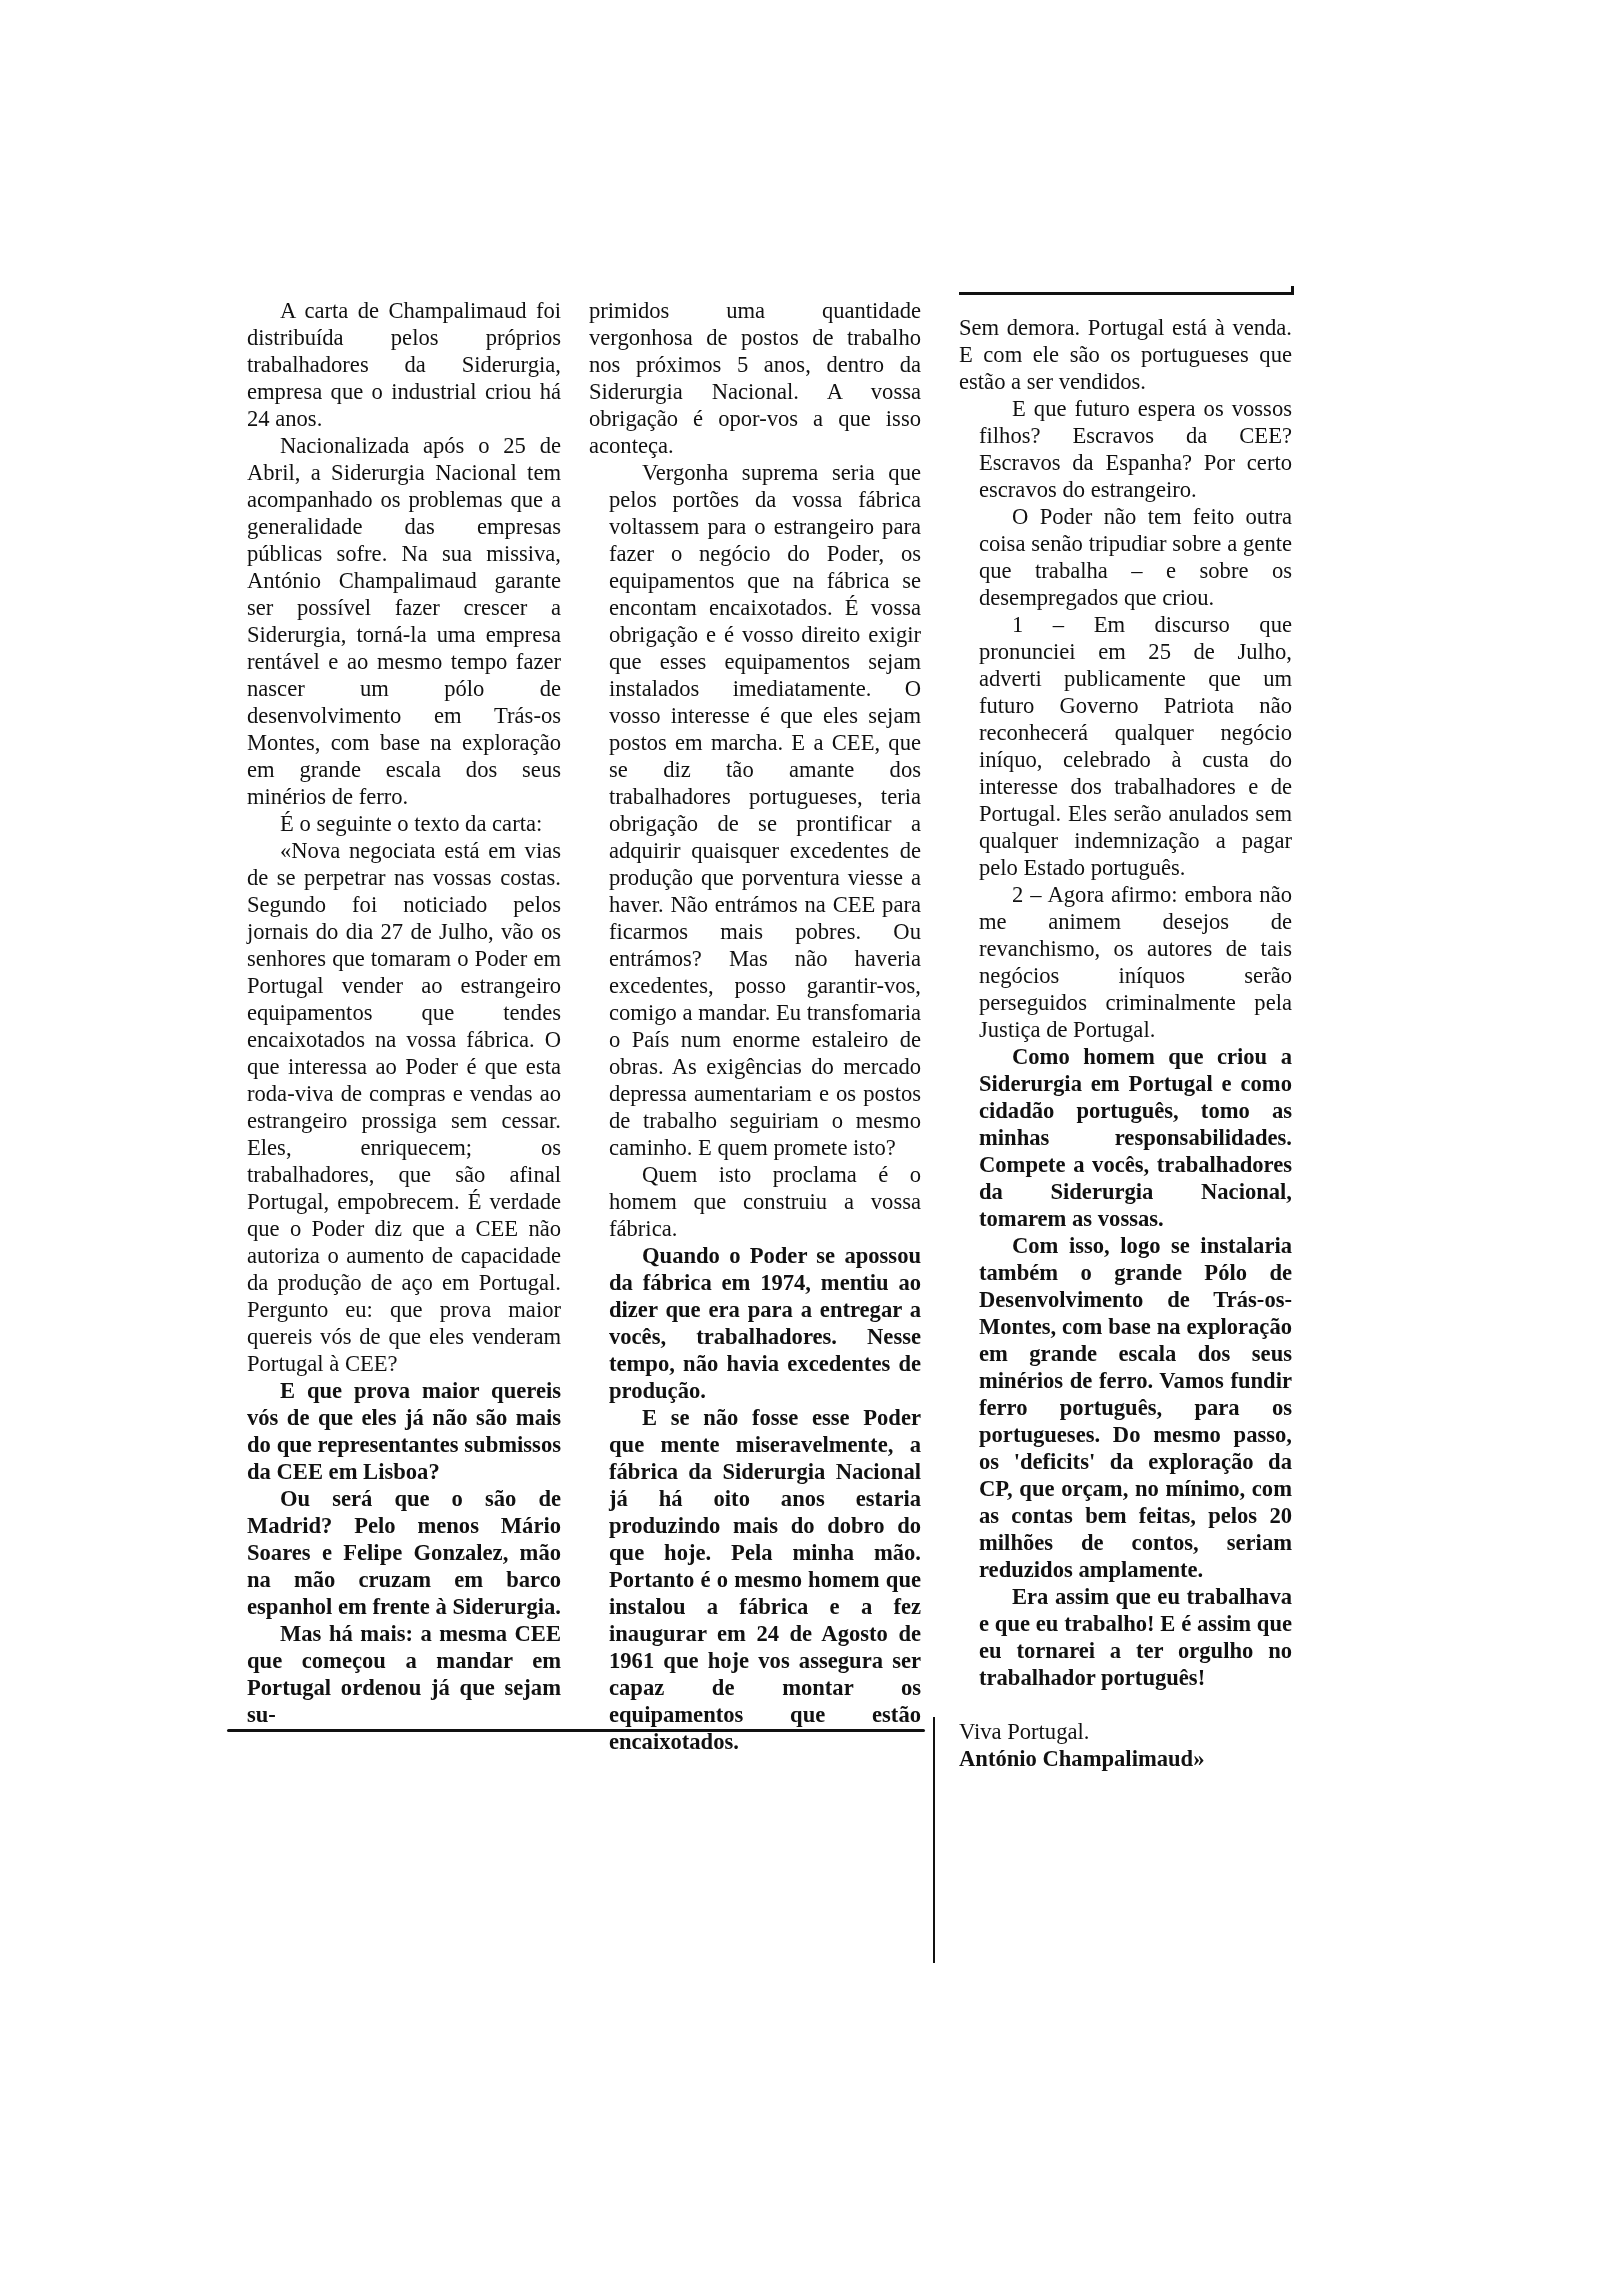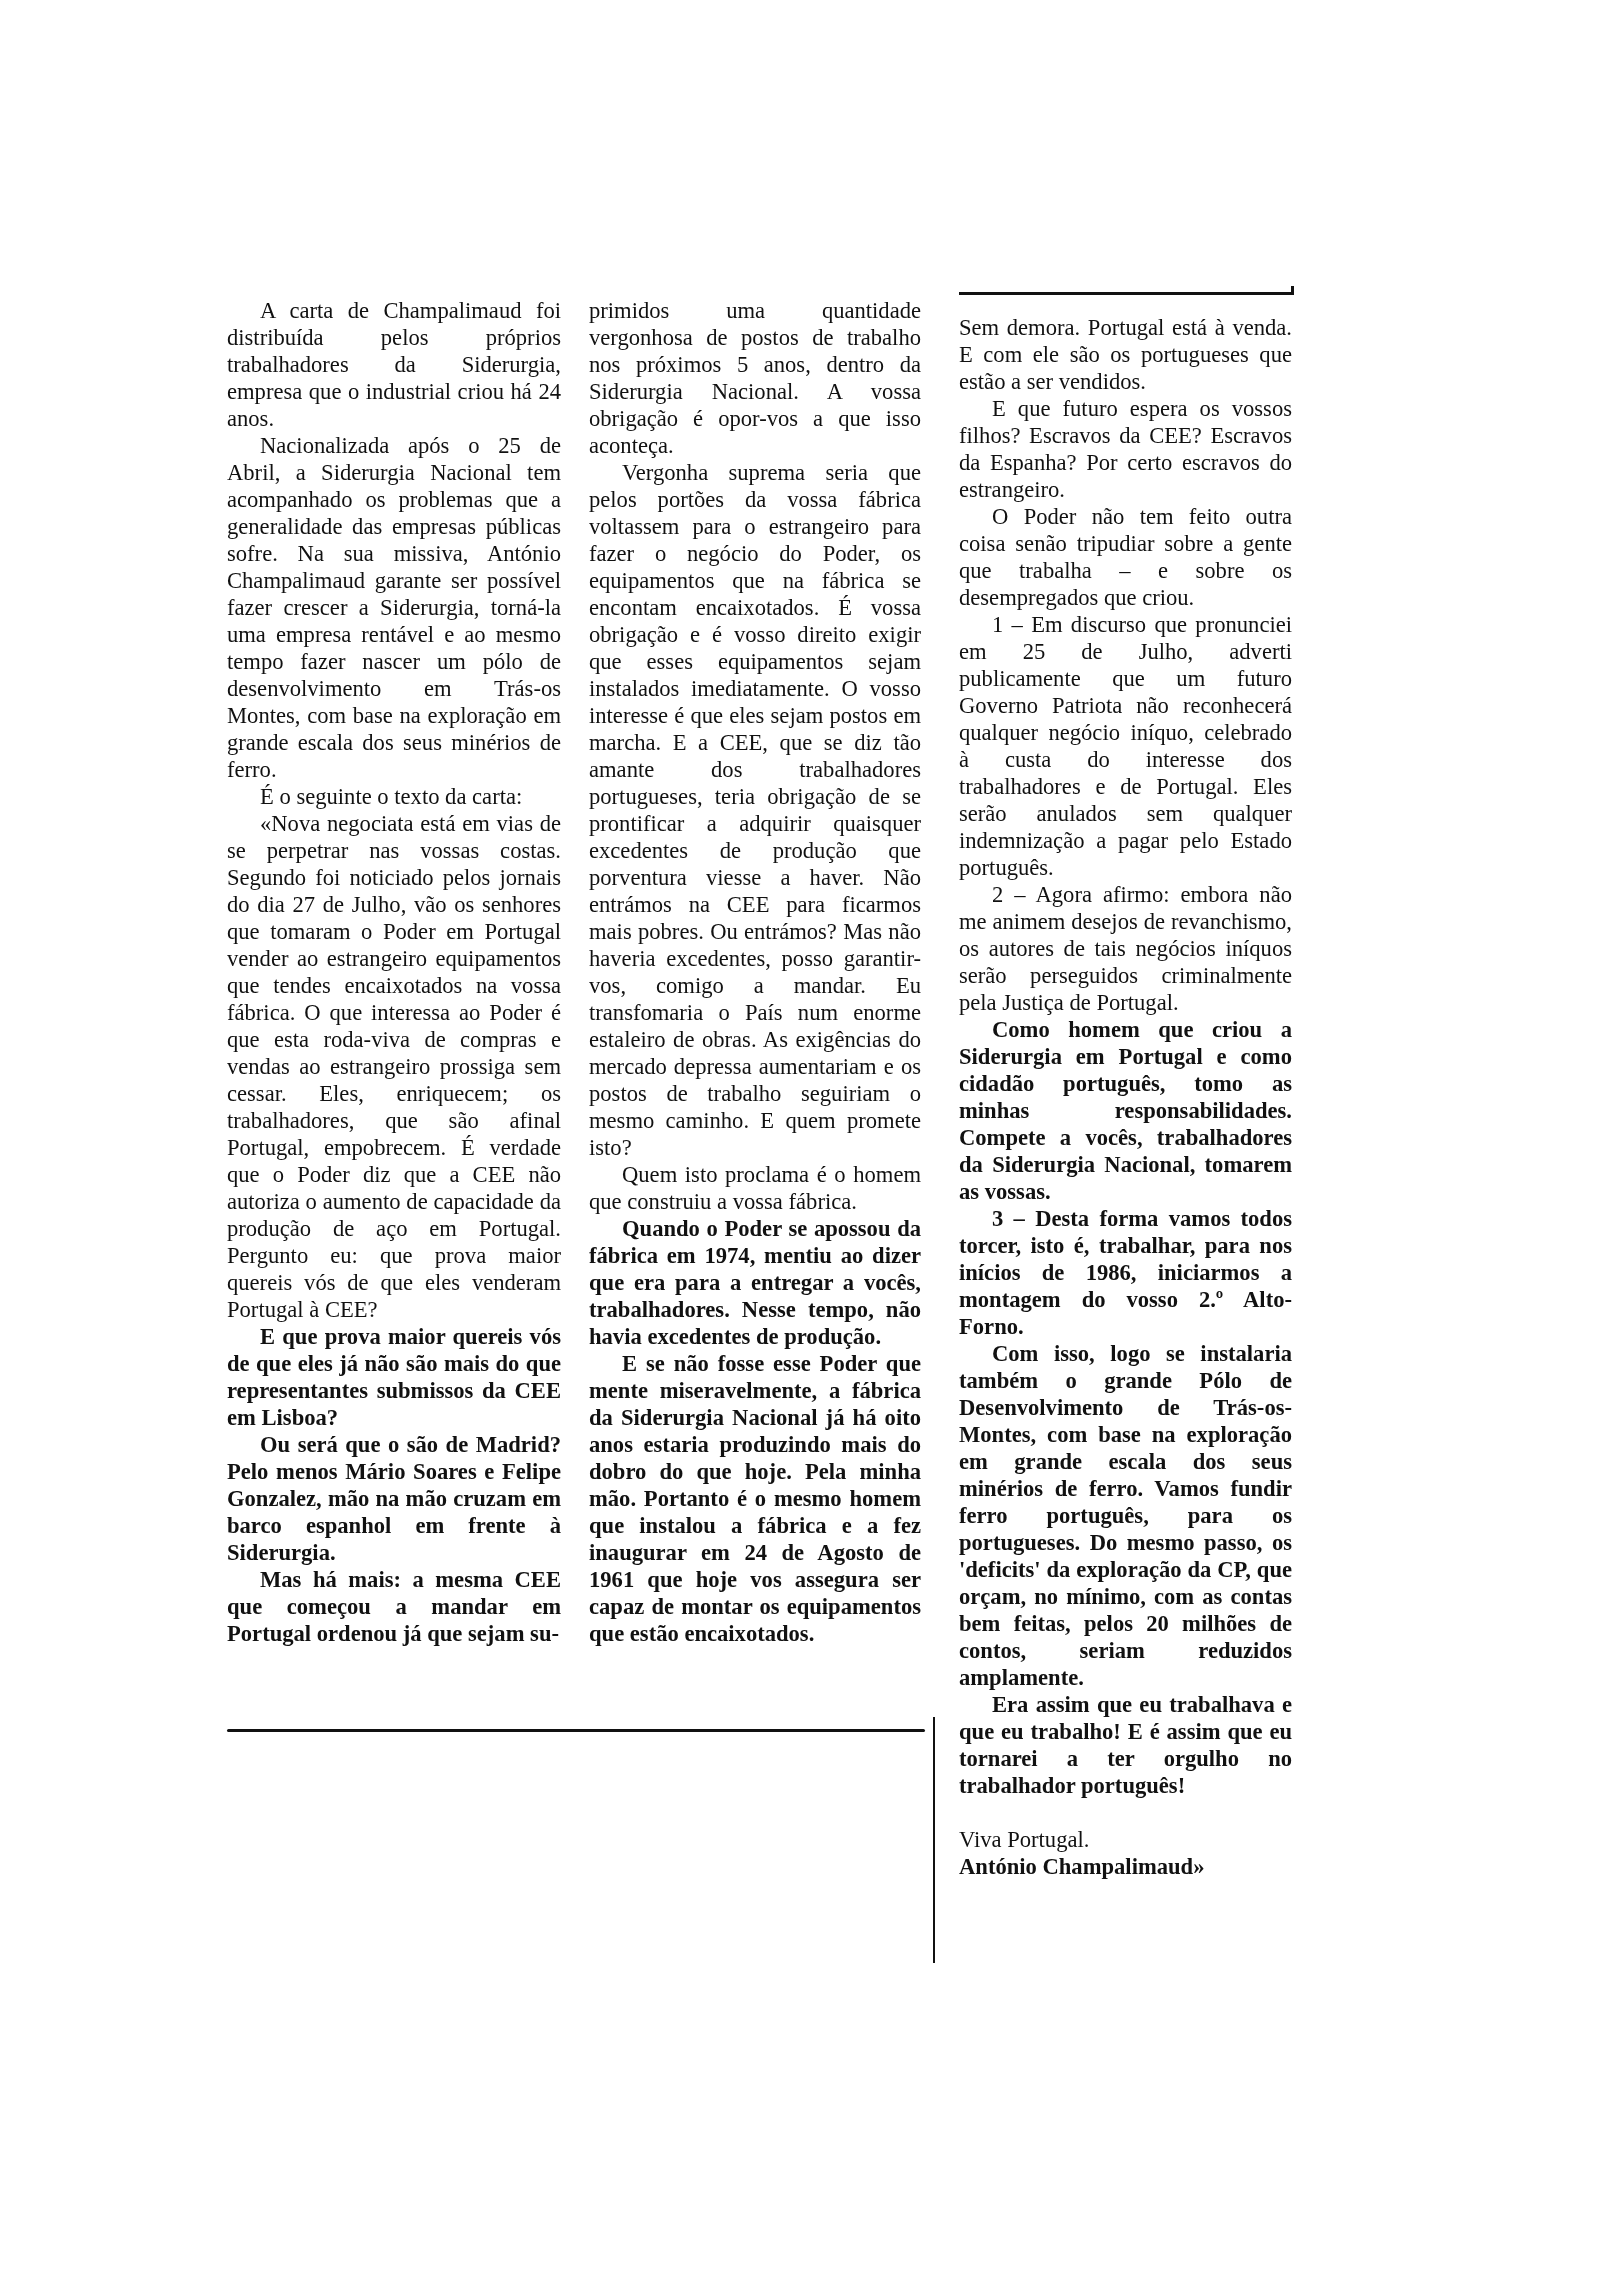--- a/index.html
+++ b/index.html
@@ -6,21 +6,21 @@
   body { width:1612px; height:2295px; position:relative; overflow:hidden; }
   .col {
     position:absolute;
     font-family:"Liberation Serif", "DejaVu Serif", serif;
     font-size:22.6px;
     line-height:27px;
     color:#111111;
     text-align:justify;
   }
   .col p { margin:0; text-indent:0; }
-  .col p.ind { text-indent:33px; }
+  .col p.ind { text-indent:33px;margin-left:20px; }
   .col p.bold { font-weight:bold; }
   #col1 { left:227px; top:297px; width:334px; }
   #col2 { left:589px; top:297px; width:332px; }
   #col3 { left:959px; top:314px; width:333px; }
   .rule-h { position:absolute; background:#111; }
   #rule-bottom { left:227px; top:1729px; width:698px; height:3.4px; border-radius:1.5px; }
   #rule-top3 { left:959px; top:292px; width:334px; height:2.5px; }
   #rule-top3-tick { left:1291px; top:286px; width:2.5px; height:8.8px; }
   #rule-vert { position:absolute; left:933px; top:1717px; width:2px; height:246px; background:#111; }
   .sig { margin-top:26.5px !important; }
@@ -49,21 +49,20 @@
       <p class="ind bold">Quando o Poder se apossou da fábrica em 1974, mentiu ao dizer que era para a entregar a vocês, trabalhadores. Nesse tempo, não havia excedentes de produção.</p>
       <p class="ind bold">E se não fosse esse Poder que mente miseravelmente, a fábrica da Siderurgia Nacional já há oito anos estaria produzindo mais do dobro do que hoje. Pela minha mão. Portanto é o mesmo homem que instalou a fábrica e a fez inaugurar em 24 de Agosto de 1961 que hoje vos assegura ser capaz de montar os equipamentos que estão encaixotados.</p>
     </div>
   <div class="col" id="col3">
   <p>Sem demora. Portugal está à venda. E com ele são os portugueses que estão a ser vendidos.</p>
       <p class="ind">E que futuro espera os vossos filhos? Escravos da CEE? Escravos da Espanha? Por certo escravos do estrangeiro.</p>
       <p class="ind">O Poder não tem feito outra coisa senão tripudiar sobre a gente que trabalha – e sobre os desempregados que criou.</p>
       <p class="ind">1 – Em discurso que pronunciei em 25 de Julho, adverti publicamente que um futuro Governo Patriota não reconhecerá qualquer negócio iníquo, celebrado à custa do interesse dos trabalhadores e de Portugal. Eles serão anulados sem qualquer indemnização a pagar pelo Estado português.</p>
       <p class="ind">2 – Agora afirmo: embora não me animem desejos de revanchismo, os autores de tais negócios iníquos serão perseguidos criminalmente pela Justiça de Portugal.</p>
       <p class="ind bold">Como homem que criou a Siderurgia em Portugal e como cidadão português, tomo as minhas responsabilidades. Compete a vocês, trabalhadores da Siderurgia Nacional, tomarem as vossas.</p>
-      <p class="ind bold">3 – Desta forma vamos todos torcer, isto é, trabalhar, para nos inícios de 1986, iniciarmos a montagem do vosso 2.º Alto-Forno.</p>
       <p class="ind bold">Com isso, logo se instalaria também o grande Pólo de Desenvolvimento de Trás-os-Montes, com base na exploração em grande escala dos seus minérios de ferro. Vamos fundir ferro português, para os portugueses. Do mesmo passo, os 'deficits' da exploração da CP, que orçam, no mínimo, com as contas bem feitas, pelos 20 milhões de contos, seriam reduzidos amplamente.</p>
       <p class="ind bold">Era assim que eu trabalhava e que eu trabalho! E é assim que eu tornarei a ter orgulho no trabalhador português!</p>
       <p class="sig">Viva Portugal.</p>
       <p class="sig-name">António Champalimaud»</p>
     </div>
 
   <div class="rule-h" id="rule-bottom"></div>
   <div id="rule-vert"></div>
 </div>
 

